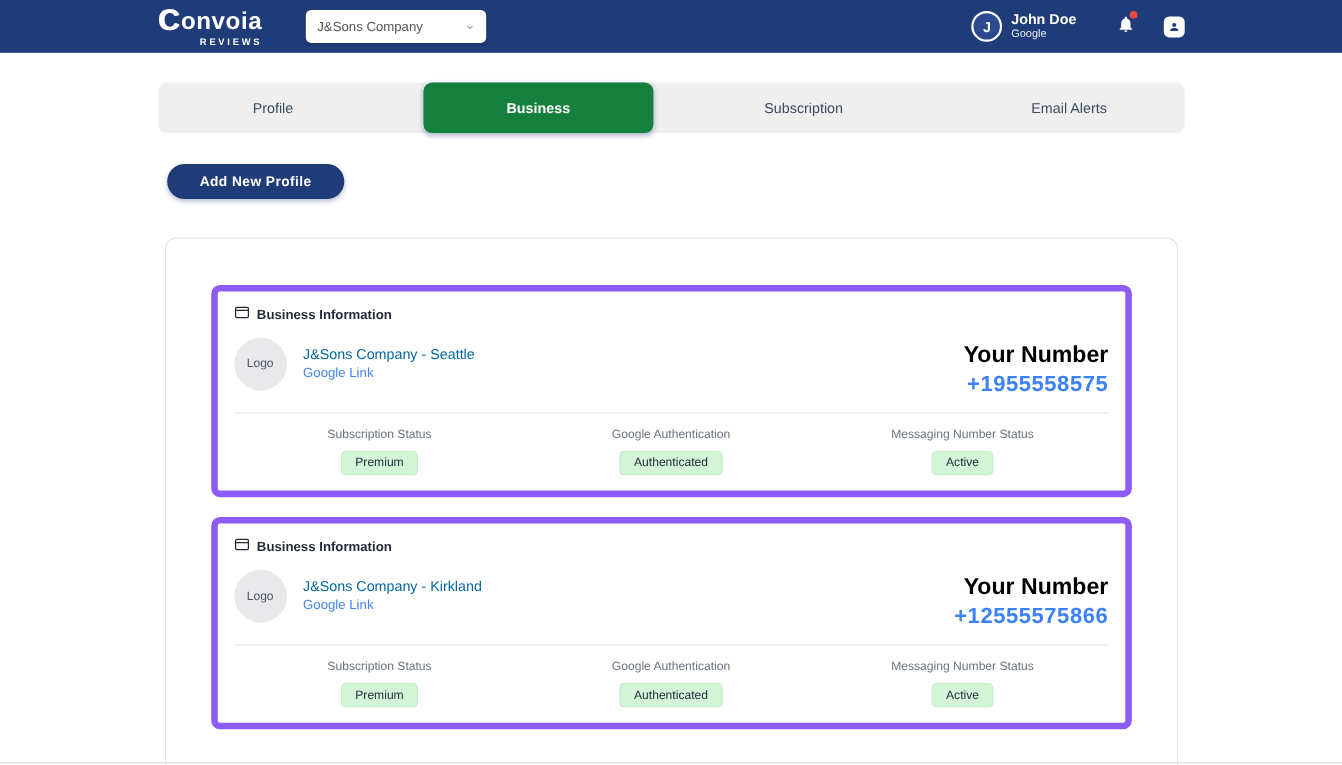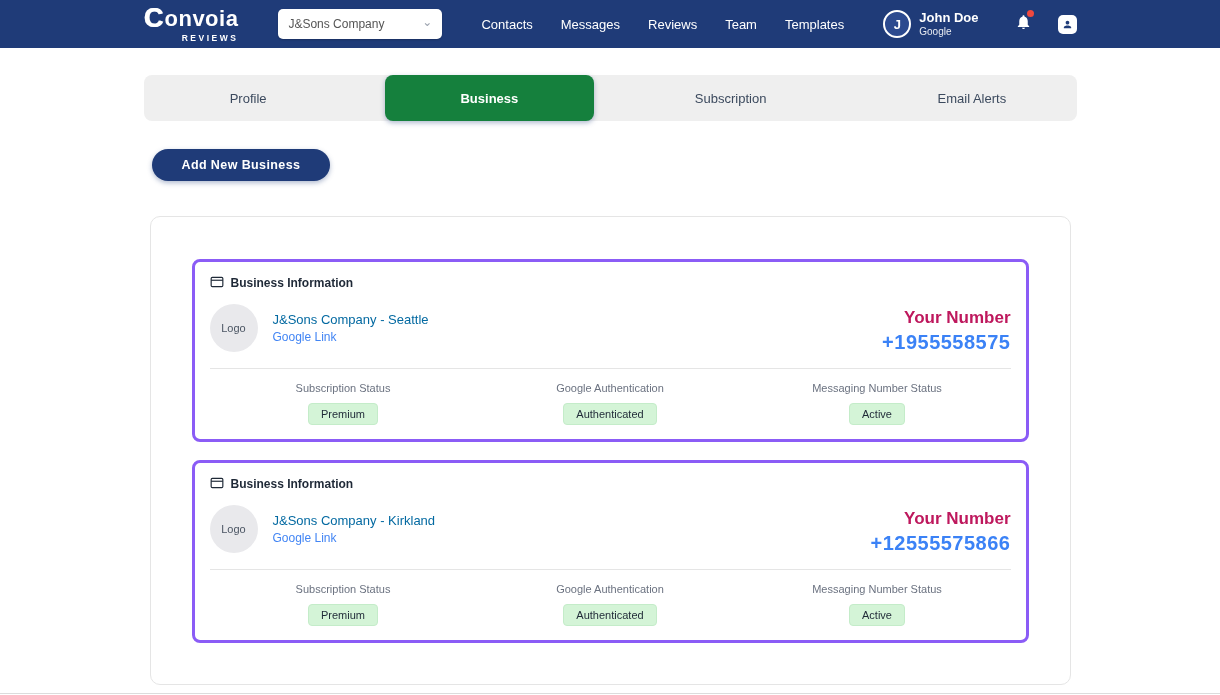--- a/index.html
+++ b/index.html
@@ -125,21 +125,21 @@
   
   .panel {
     margin: 35px 6px 0 6px;
     border: 1px solid #e5e5e5;
     border-radius: 10px;
     padding: 42px 41px 41px 41px;
     display: flex; flex-direction: column; gap: 18px;
     background: #ffffff;
   }
   .biz-card {
-    border: 3px solid #8b5cf6;
+    border: 6px solid #8b5cf6;
     border-radius: 8px;
     padding: 12px 15px 14px 15px;
     background: #ffffff;
   }
   .biz-head { display: flex; align-items: center; gap: 7px; }
   .biz-title { font-size: 12px; font-weight: bold; color: #1f2937; }
 
   .biz-main {
     margin-top: 12px;
     display: flex; justify-content: space-between; align-items: flex-start;
@@ -147,21 +147,21 @@
   .biz-left { display: flex; align-items: center; gap: 15px; }
   .logo-circle {
     width: 48px; height: 48px; border-radius: 50%;
     background: #e9e9ec; color: #4b5563; font-size: 11px;
     display: flex; align-items: center; justify-content: center;
   }
   .biz-name { font-size: 13px; color: #0369a1; }
   .biz-link { font-size: 12px; color: #4285f4; text-decoration: none; cursor: pointer; display: inline-block; margin-top: 3px; }
 
   .biz-number { text-align: right; padding-top: 4px; }
-  .num-label { font-size: 17px; font-weight: bold; color: #be185d; }
+  .num-label { font-size: 21px; font-weight: bold; color: #000000; }
   .num-value { font-size: 20px; font-weight: bold; color: #3b82f6; letter-spacing: 0.5px; margin-top: 3px; }
 
   .biz-divider { border: none; border-top: 1px solid #e5e5e5; margin: 14px 0 0 0; }
 
   .biz-status-row { display: flex; margin-top: 13px; }
   .status-col { flex: 1; display: flex; flex-direction: column; align-items: center; }
   .status-label { font-size: 11px; color: #6b7280; }
   .badge {
     margin-top: 9px;
     background: #d4f4d7;
@@ -190,27 +190,20 @@
           <span>onvoia</span>
         </div>
         <div class="brand-sub">REVIEWS</div>
       </div>
       <div class="company-select">
         <span>J&amp;Sons Company</span>
         <span class="chev">⌄</span>
       </div>
     </div>
 
-    <nav class="nav-links">
-      <a>Contacts</a>
-      <a>Messages</a>
-      <a>Reviews</a>
-      <a>Team</a>
-      <a>Templates</a>
-    </nav>
 
     <div class="nav-right">
       <div class="avatar">J</div>
       <div class="user-meta">
         <div class="user-name">John Doe</div>
         <div class="user-role">Google</div>
       </div>
       <div class="bell-wrap">
         <svg width="17" height="18" viewBox="0 0 24 24" fill="#ffffff">
           <path d="M12 22c1.1 0 2-.9 2-2h-4c0 1.1.9 2 2 2zm6-6v-5c0-3.07-1.63-5.64-4.5-6.32V4c0-.83-.67-1.5-1.5-1.5s-1.5.67-1.5 1.5v.68C7.64 5.36 6 7.92 6 11v5l-2 2v1h16v-1l-2-2z"></path>
@@ -229,21 +222,21 @@
 <div class="container">
 
   <div class="tabs">
     <div class="tab">Profile</div>
     <div class="tab tab-active">Business</div>
     <div class="tab">Subscription</div>
     <div class="tab">Email Alerts</div>
   </div>
 
   <div class="page-head">
-    <button class="add-btn">Add New Business</button>
+    <button class="add-btn">Add New Profile</button>
   </div>
 
   <div class="panel">
 
     <section class="biz-card">
       <div class="biz-head">
         <span>
           <svg width="14" height="12" viewBox="0 0 24 20" fill="none" stroke="#1f2937" stroke-width="2">
             <rect x="2" y="2" width="20" height="16" rx="2"></rect>
             <line x1="2" y1="7" x2="22" y2="7"></line>

